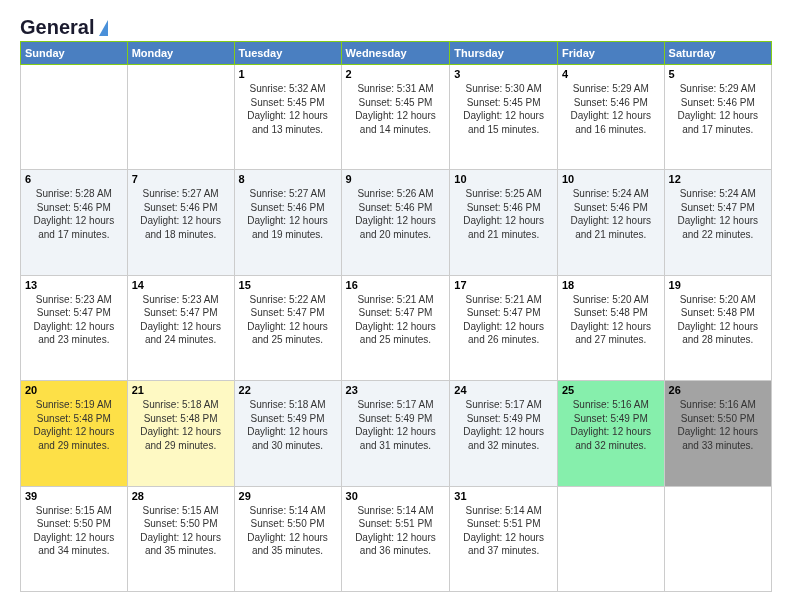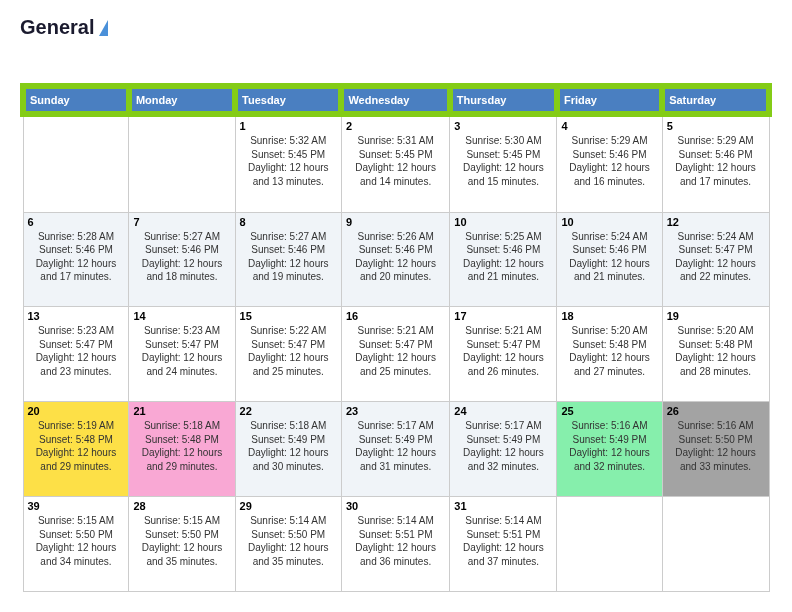--- a/index.html
+++ b/index.html
@@ -9,21 +9,20 @@
       width: 792px;
       height: 612px;
       overflow: hidden;
     }
     .page {
       width: 792px;
       height: 612px;
       padding: 16px 20px 20px 20px;
       display: flex;
       flex-direction: column;
-      gap: 42px;
     }
     .header {
       display: flex;
       justify-content: space-between;
       align-items: flex-start;
       margin-bottom: 6px;
     }
     .logo {
       display: flex;
       flex-direction: column;
@@ -49,21 +48,21 @@
       width: 100%;
       font-size: 10px;
     }
     .calendar th {
       background: #4a7fc1;
       color: #fff;
       padding: 5px 4px;
       text-align: left;
       font-size: 11px;
       font-weight: bold;
-      border: 6px solid #84cc16;
+      border: 1px solid #84cc16;
     }
     .calendar td {
       border: 1px solid #ccc;
       vertical-align: top;
       padding: 3px 4px;
       width: 113px;
       background: #fff;
     }
     .calendar tr:nth-child(even) td {
       background: #f5f5f5;
@@ -211,21 +210,21 @@
           <td>
             <span class="day-num">19</span>
             <div class="day-info">Sunrise: 5:20 AM<br>Sunset: 5:48 PM<br>Daylight: 12 hours and 28 minutes.</div>
           </td>
         </tr>
         <tr>
           <td style="background: #fde047;">
             <span class="day-num">20</span>
             <div class="day-info">Sunrise: 5:19 AM<br>Sunset: 5:48 PM<br>Daylight: 12 hours and 29 minutes.</div>
           </td>
-          <td style="background: #f9a8d4;">
+          <td style="background: #fef9c3;">
             <span class="day-num">21</span>
             <div class="day-info">Sunrise: 5:18 AM<br>Sunset: 5:48 PM<br>Daylight: 12 hours and 29 minutes.</div>
           </td>
           <td style="background: rgb(240, 244, 248);">
             <span class="day-num">22</span>
             <div class="day-info">Sunrise: 5:18 AM<br>Sunset: 5:49 PM<br>Daylight: 12 hours and 30 minutes.</div>
           </td>
           <td style="background: rgb(240, 244, 248);">
             <span class="day-num">23</span>
             <div class="day-info">Sunrise: 5:17 AM<br>Sunset: 5:49 PM<br>Daylight: 12 hours and 31 minutes.</div>

